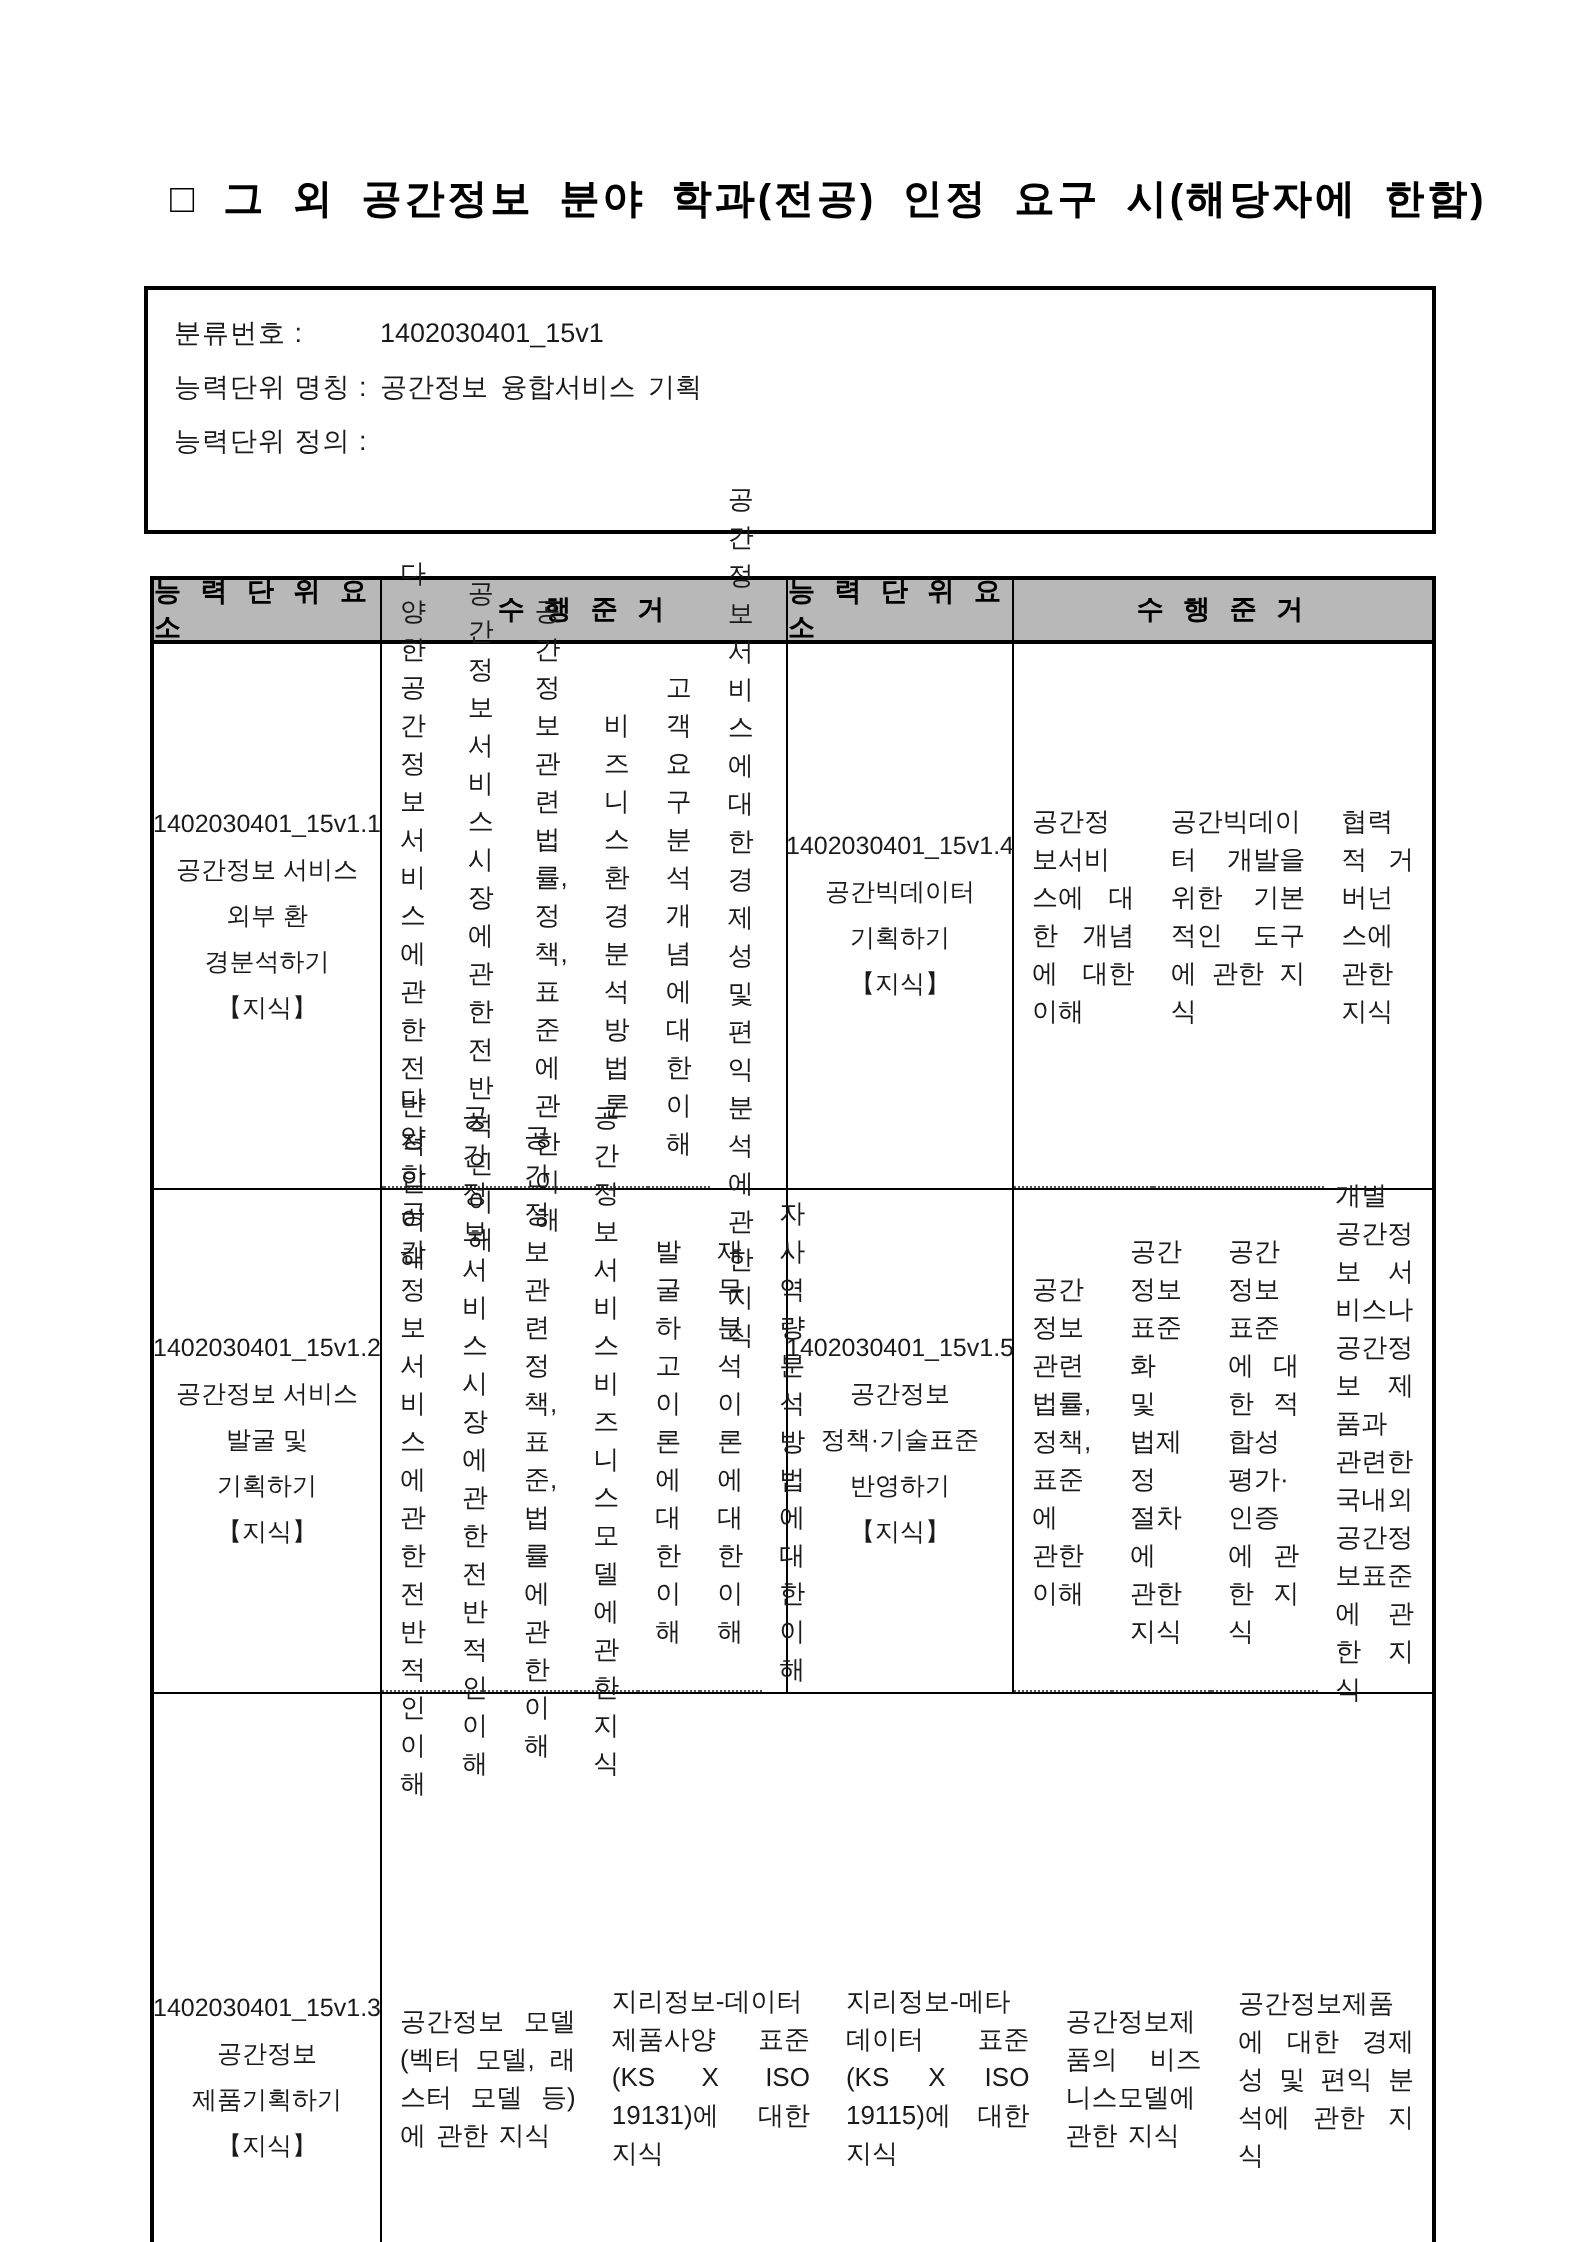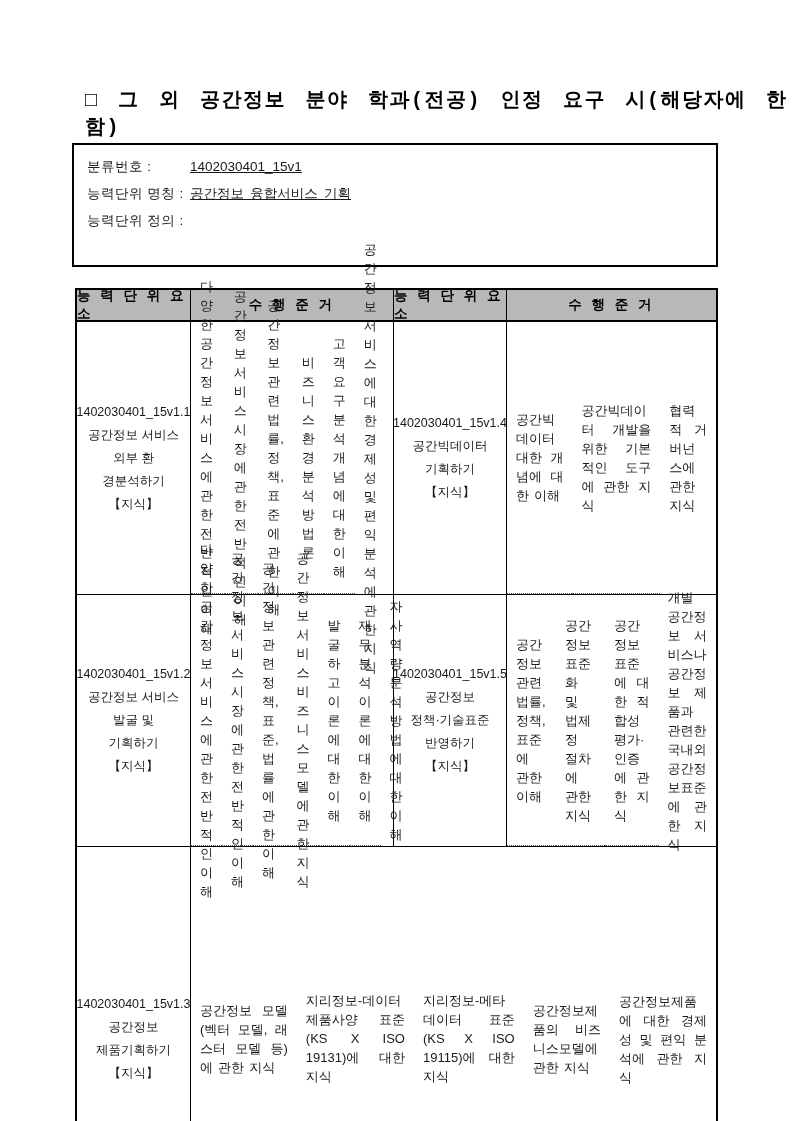--- a/index.html
+++ b/index.html
@@ -4,32 +4,32 @@
 <style>
   * { margin:0; padding:0; box-sizing:border-box; }
   html,body { background:#e9e9e9; }
   .page {
     position:relative; width:793px; height:1121px; background:#ffffff;
     font-family:"Liberation Sans", sans-serif; color:#1a1a1a;
     margin:0 auto; overflow:hidden;
   }
   .doc-title {
     position:absolute; left:85px; top:86px;
-    font-family:Liberation Mono, monospace;
+    font-family:Liberation Sans, sans-serif;
     font-weight:700; font-size:20px; letter-spacing:1.5px; word-spacing:6px;
     color:#000;
   }
   
   .info-box {
     position:absolute; left:72px; top:143px; width:646px; height:124px;
     border:2px solid #000; padding:9px 12px 6px 13px; font-size:13.5px;
   }
   .info-row { display:flex; line-height:25px; margin-bottom:2px; }
   .info-label { width:103px; flex:none; letter-spacing:0.5px; }
-  .info-value { flex:1; word-spacing:2.5px; text-align:justify; text-align-last:left;text-decoration:underline; }
+  .info-value { flex:1; word-spacing:2.5px; text-align:justify; text-align-last:left; }
   
   .nc-table {
     position:absolute; left:75px; top:288px; width:643px; height:945px;
     border:2px solid #000; display:flex; flex-direction:column; font-size:13px;
   }
   .t-head {
     display:flex; flex:none; height:32px; background:#b8b8b8;
     border-bottom:2px solid #000; font-weight:700;
   }
   .h-cell {
@@ -125,21 +125,21 @@
           </div>
       </div>
       <div class="el-cell mid">
         <span class="el-text">1402030401_15v1.4
 공간빅데이터
 기획하기
 【지식】</span>
       </div>
       <div class="crit-col c4">
         <div class="crit-item">
-            <span class="crit-text">공간빅데이터 대한 개념에 대한 이해</span>
+            <span class="crit-text">공간정보서비스에 대한 개념에 대한 이해</span>
           </div>
         <div class="crit-item">
             <span class="crit-text">공간빅데이터 개발을 위한 기본적인 도구에 관한 지식</span>
           </div>
         <div class="crit-item">
             <span class="crit-text">협력적 거버넌스에 관한 지식</span>
           </div>
       </div>
     </div>
 

